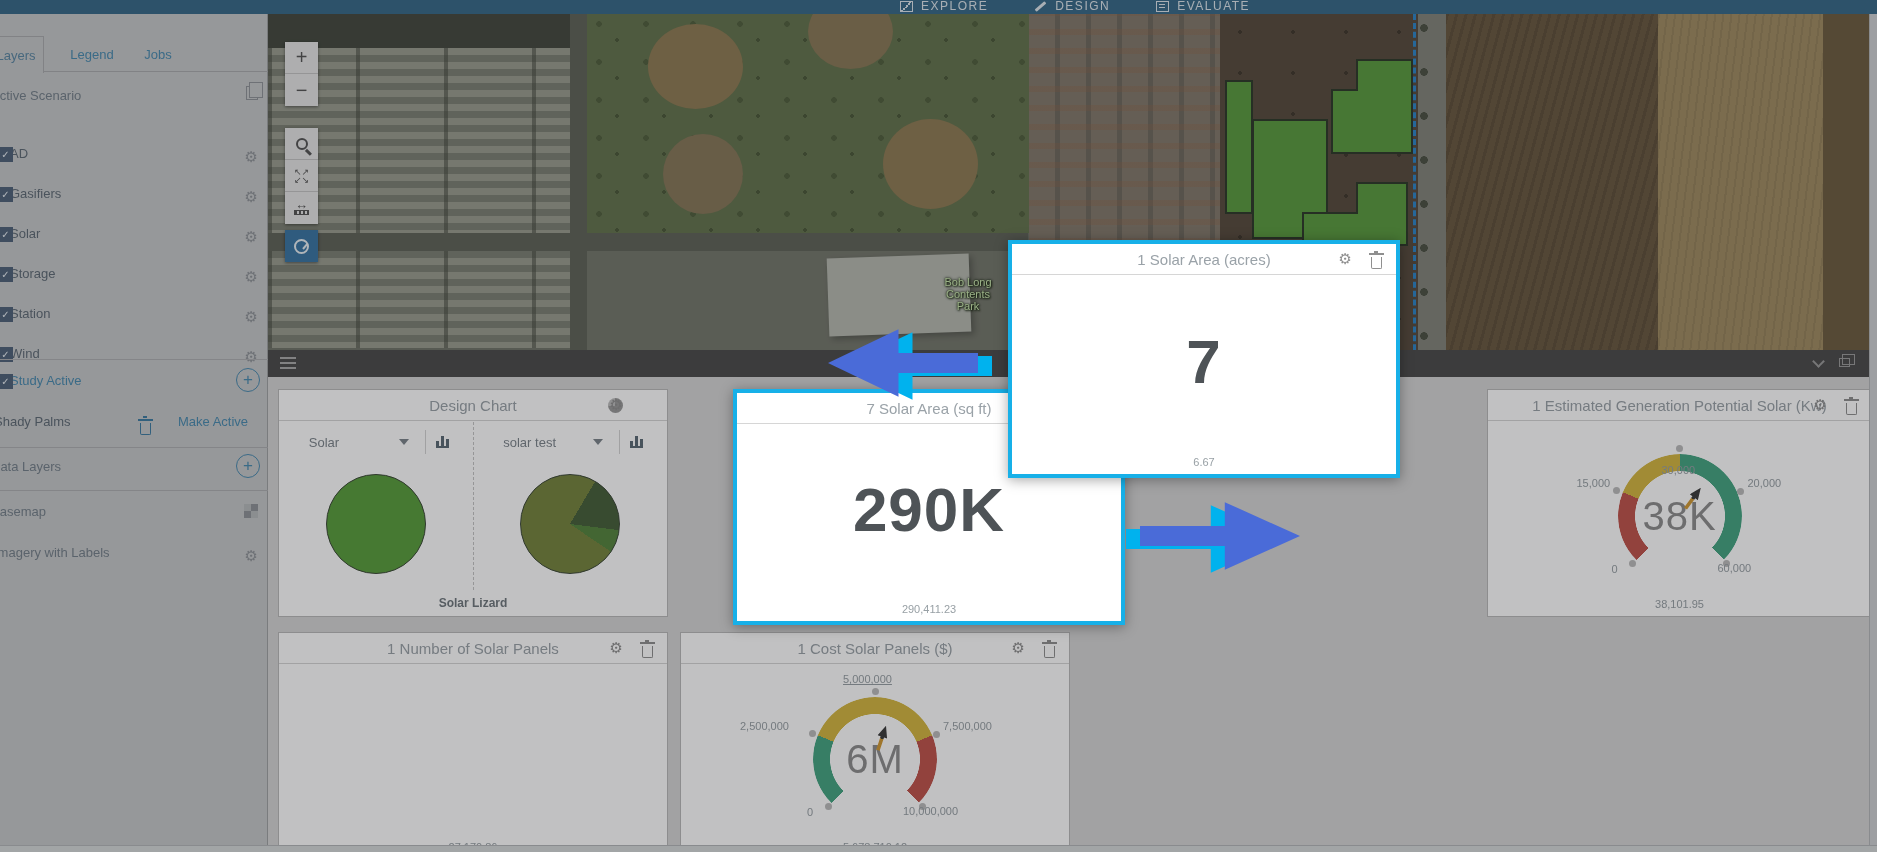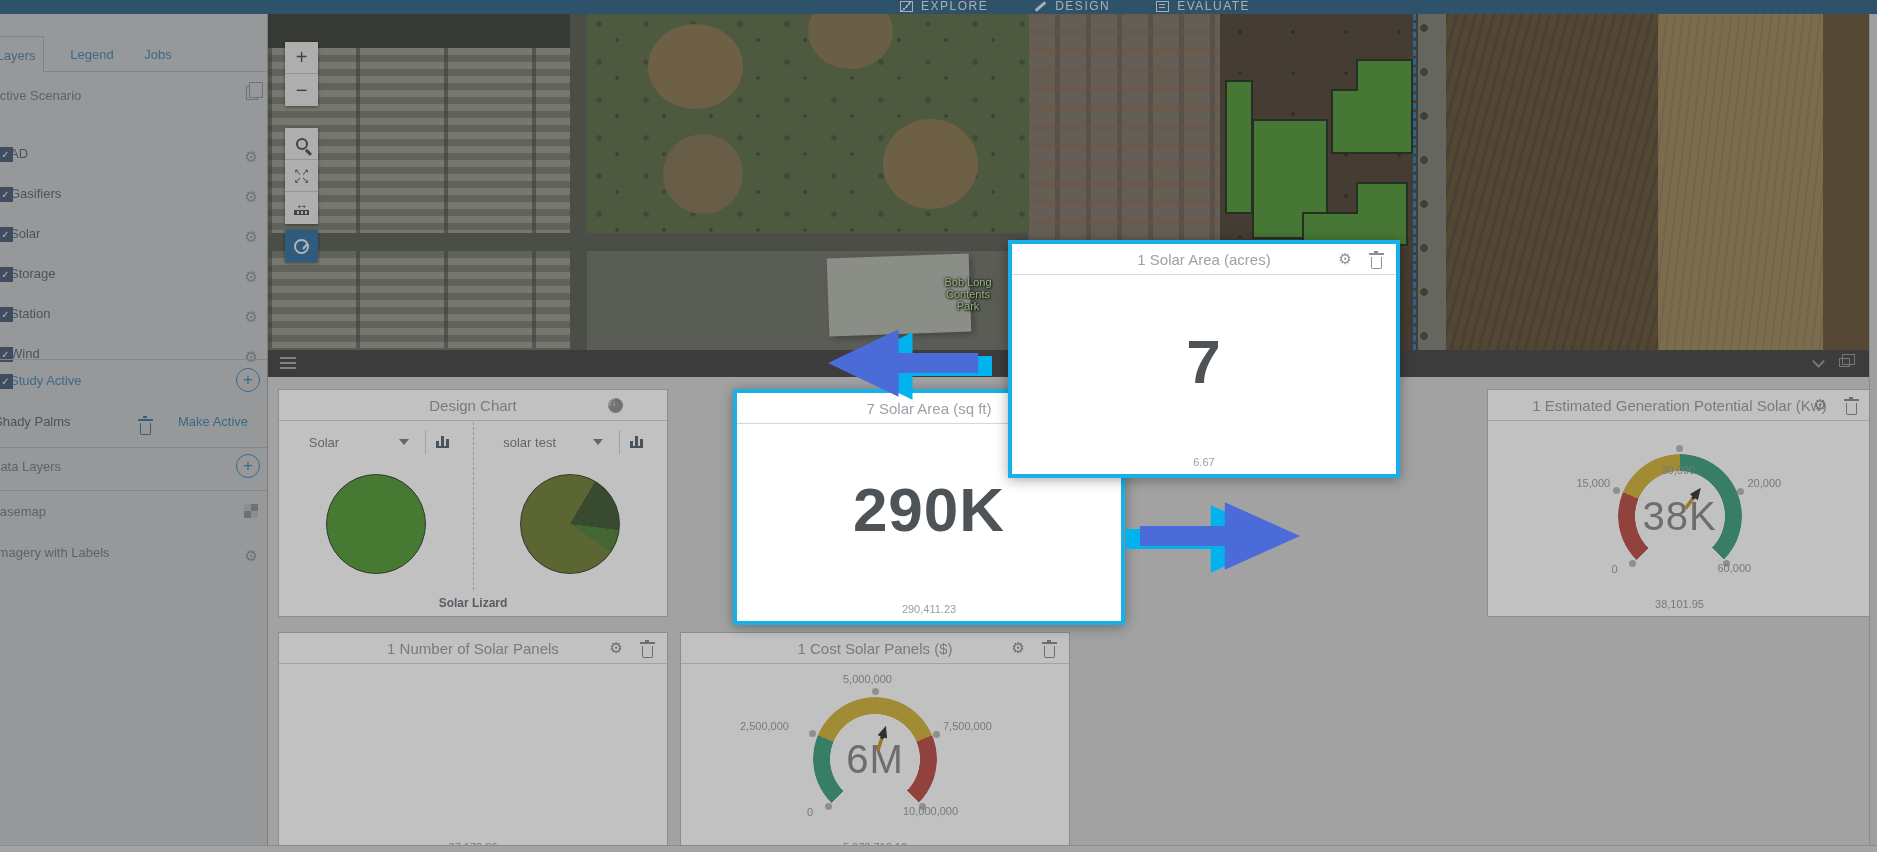--- a/index.html
+++ b/index.html
@@ -424,21 +424,21 @@
         <div class="gring" style="background: conic-gradient(from 225deg, rgb(69, 165, 130) 0deg, rgb(69, 165, 130) 67.5deg, rgb(212, 183, 66) 67.5deg, rgb(212, 183, 66) 202.5deg, rgb(192, 84, 76) 202.5deg, rgb(192, 84, 76) 270deg, transparent 270deg, transparent 360deg);"></div>
         <span class="gval">6M</span>
         <span class="needle" style="transform: rotate(-71.6748deg) translateX(9px);"></span>
         <span class="gdot" style="left:-47px;top:47px;"></span>
         <span class="gdot" style="left:-63px;top:-26px;"></span>
         <span class="gdot" style="left:0;top:-68px;"></span>
         <span class="gdot" style="left:61px;top:-25px;"></span>
         <span class="gdot" style="left:47px;top:47px;"></span>
         <span class="gtick" style="left:-68px;top:47px;">0</span>
         <span class="gtick" style="left:-135px;top:-39px;">2,500,000</span>
-        <span class="gtick" style="left:-32px;top:-86px;">5,000,000</span>
+        <span class="gtick" style="left:-32px;top:-86px;text-decoration:underline;">5,000,000</span>
         <span class="gtick" style="left:68px;top:-39px;">7,500,000</span>
         <span class="gtick" style="left:28px;top:46px;">10,000,000</span>
       </div>
       <div class="card-foot">5,678,710.12</div>
     </div>
   </div>
 
   <div class="dim"></div>
 
   <div class="card hl" id="card-acres" style="border-color: rgb(23, 176, 232);">

